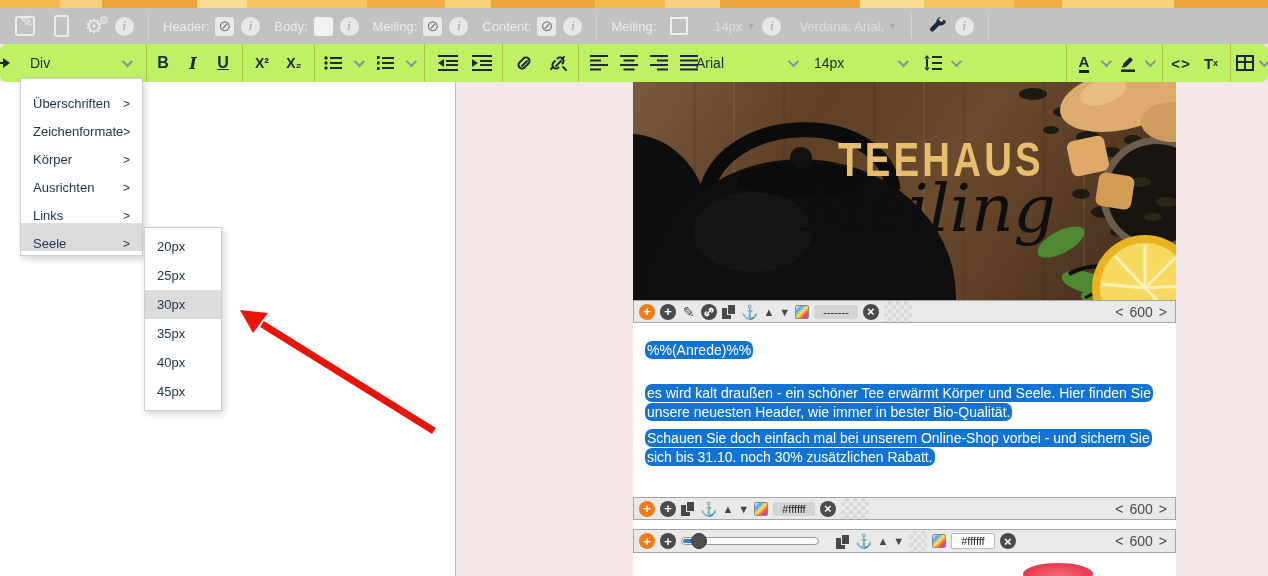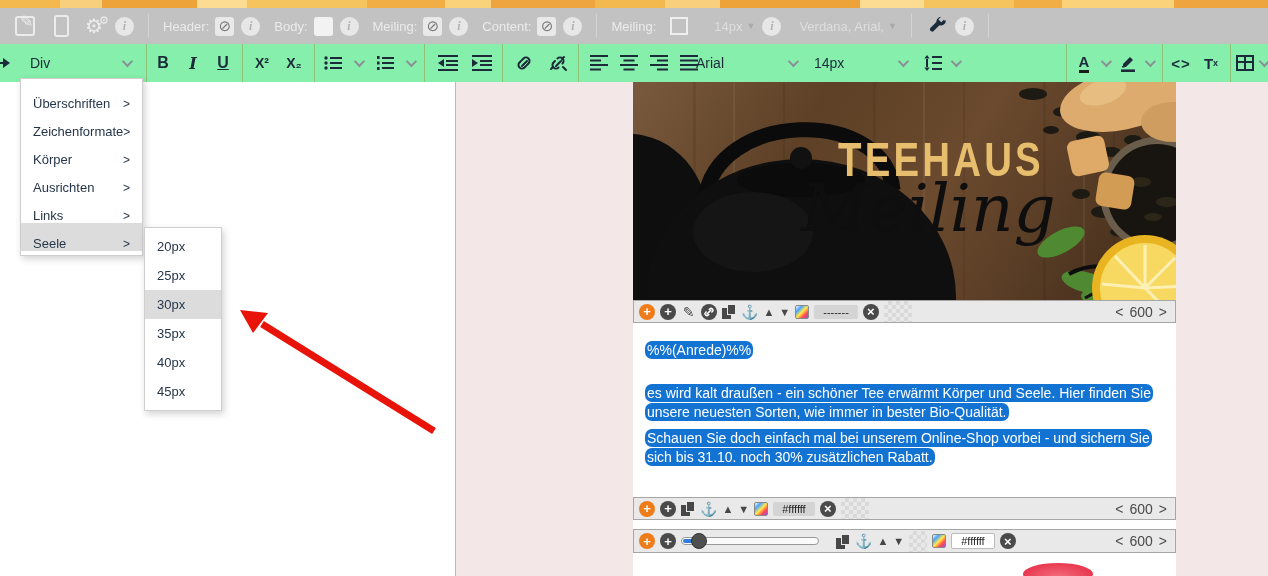--- a/index.html
+++ b/index.html
@@ -28,21 +28,21 @@
   .no-box { width:19px; height:19px; border-radius:3px; background:#e9e9e9; color:#777; display:inline-flex; align-items:center; justify-content:center; font-size:15px; }
   .solid-box { width:19px; height:19px; border-radius:3px; background:#f2f2f2; display:inline-block; }
   .empty-box { width:18px; height:18px; border:2px solid #efefef; display:inline-block; background:transparent; margin-left:8px; }
   .tb-div { width:1px; height:24px; background:#d4d4d4; margin-left:14px; }
   .caret { font-size:9px; color:#a9a9a9; margin-left:4px; }
   .phone-ic { width:15px; height:22px; border:2px solid #ececec; border-radius:3px; display:inline-block; }
   .edit-ic { width:20px; height:20px; border:2px solid #ececec; border-radius:3px; position:relative; display:inline-block; }
   .edit-ic:after { content:"✎"; position:absolute; left:3px; top:-6px; font-size:16px; color:#ececec; }
 
   
-  #fmtbar { left:0; top:44px; width:1268px; height:38px; background:#86efac; color:#1c2b3a; }
+  #fmtbar { left:0; top:44px; width:1268px; height:38px; background:#bef264; color:#1c2b3a;border-radius:7px; }
   #fmtbar .fb { position:absolute; top:0; height:38px; display:flex; align-items:center; justify-content:center; color:#1c2b3a; }
   #fmtbar .sep { position:absolute; top:0; width:1px; height:38px; background:rgba(160,110,20,.35); }
   .fchev { display:inline-block; width:8px; height:8px; border-right:2px solid #8a8f96; border-bottom:2px solid #8a8f96; transform:rotate(45deg) translateY(-2px); }
   .glyph { font-size:16px; font-weight:bold; }
   svg.sv { display:block; }
   .sv * { fill:#1c2b3a; }
   .sv .st { fill:none; stroke:#1c2b3a; stroke-width:2; stroke-linecap:round; }
 
   
   #canvas-left { left:0; top:82px; width:456px; height:494px; background:#ffffff; border-right:1px solid #b9b9b9; }
@@ -463,21 +463,21 @@
         <span>&lt;</span>
         <span>600</span>
         <span>&gt;</span>
       </span>
     </div>
 
     <div class="mailtext abs" style="top:259px">
       <span class="seltxt">%%(Anrede)%%</span>
     </div>
     <div class="mailtext abs" style="top:302px">
-      <span class="seltxt">es wird kalt draußen - ein schöner Tee erwärmt Körper und Seele. Hier finden Sie unsere neuesten Sorten, wie immer in bester Bio-Qualität.</span>
+      <span class="seltxt">es wird kalt draußen - ein schöner Tee erwärmt Körper und Seele. Hier finden Sie unsere neuesten Header, wie immer in bester Bio-Qualität.</span>
     </div>
     <div class="mailtext abs" style="top:347px">
       <span class="seltxt">Schauen Sie doch einfach mal bei unserem Online-Shop vorbei - und sichern Sie sich bis 31.10. noch 30% zusätzlichen Rabatt.</span>
     </div>
 
     <div class="blockbar abs" style="top:415px">
       <span class="bico orange">+</span>
       <span class="bico">+</span>
       <span class="copy-ic">
           <i></i>

